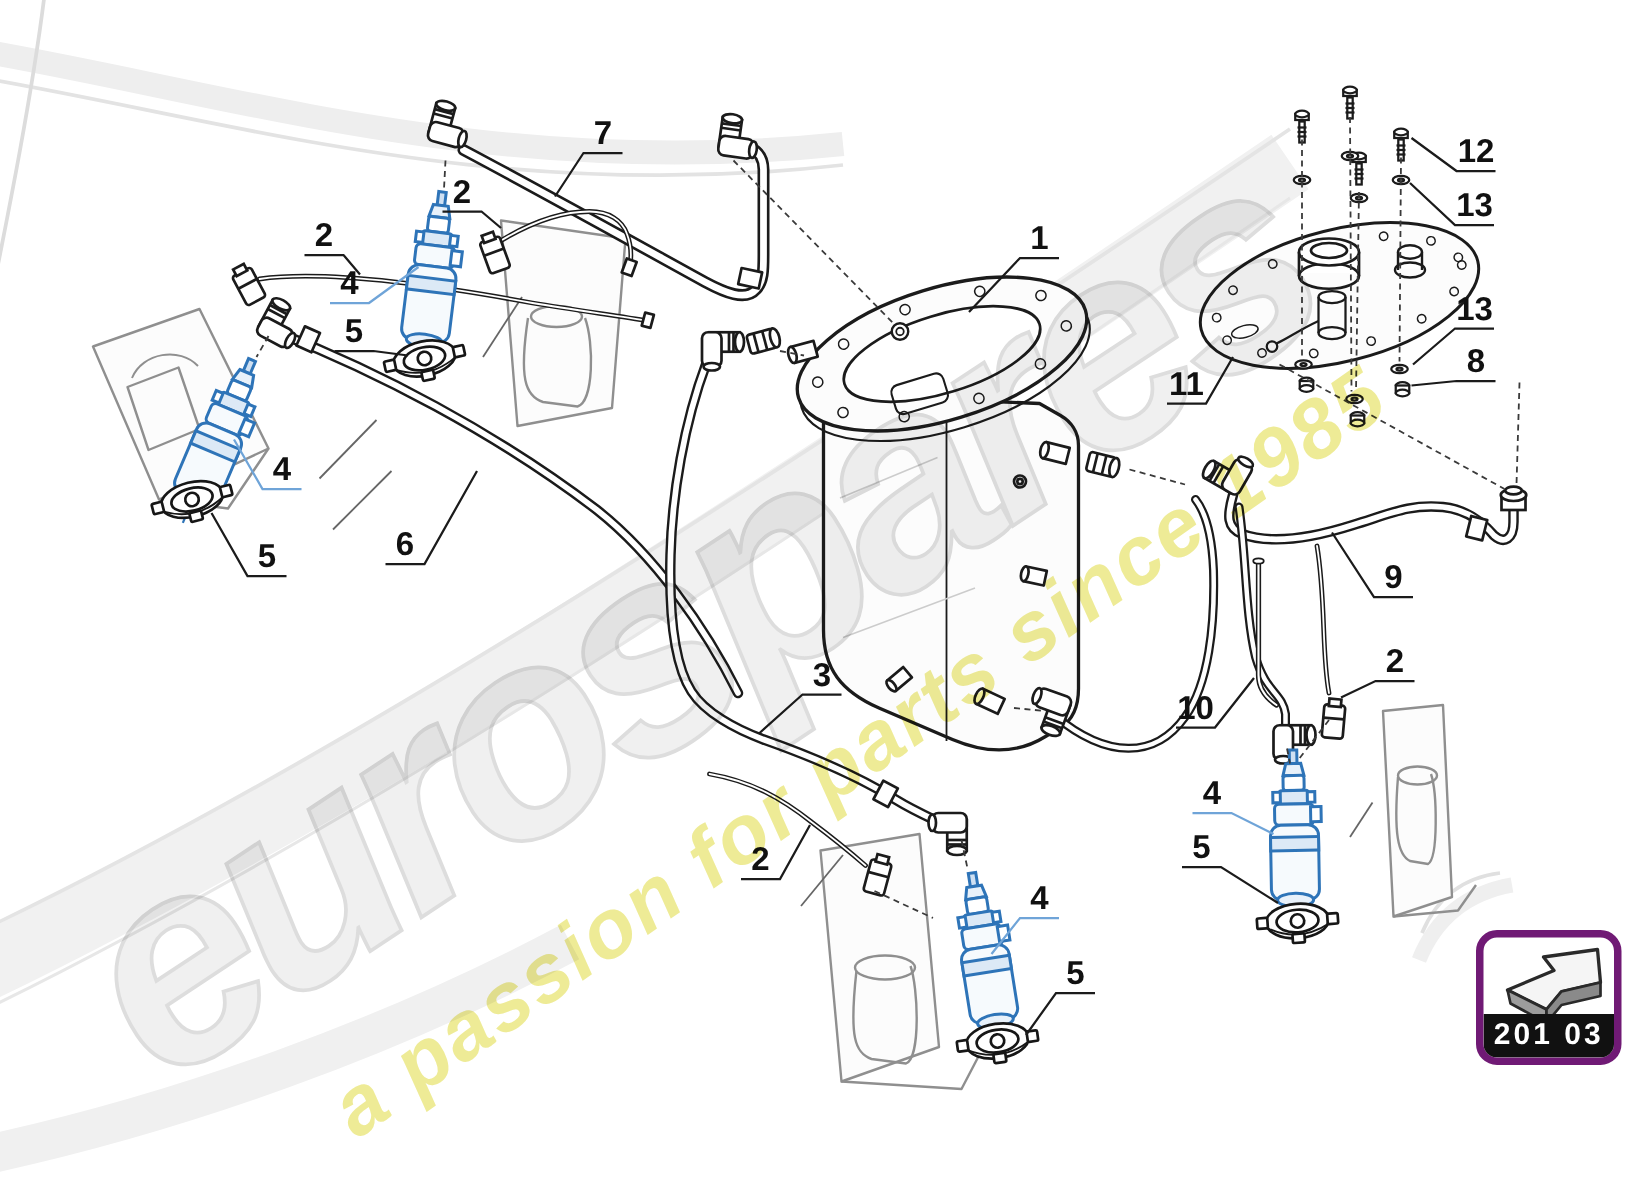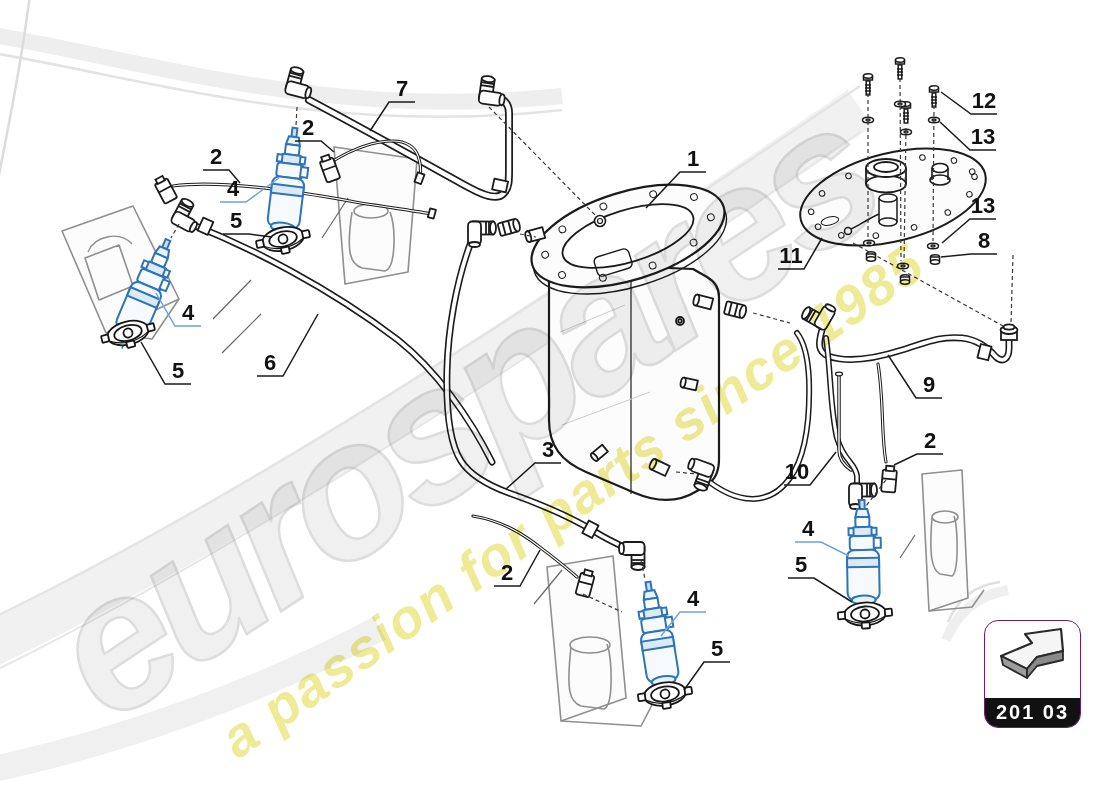--- a/index.html
+++ b/index.html
@@ -5,22 +5,22 @@
   html,body{margin:0;padding:0;background:#ffffff;}
   #stage{position:relative;width:1100px;height:800px;background:#ffffff;overflow:hidden;
          font-family:"Liberation Sans", sans-serif;}
   #diagram{position:absolute;left:0;top:0;z-index:1;}
   #watermark{position:absolute;left:0;top:0;width:1100px;height:800px;z-index:5;
              mix-blend-mode:multiply;pointer-events:none;}
   .wm-brand{font-family:"Liberation Sans",sans-serif;font-weight:bold;font-style:italic;
             font-size:192px;letter-spacing:-10px;}
   .wm-tag{font-family:"Liberation Sans",sans-serif;font-weight:bold;font-style:italic;
           font-size:55px;letter-spacing:2px;}
-  .badge{position:absolute;left:984px;top:620px;width:97px;height:108px;z-index:10;
-         border:1px solid #701a75;border-radius:14px;background:#ffffff;overflow:hidden;box-sizing:border-box;}
+  .badge{position:absolute;left:984px;top:620px;width:97px;height:90px;z-index:10;
+         border:5px solid #701a75;border-radius:14px;background:#ffffff;overflow:hidden;box-sizing:border-box;}
   .badge-band{position:absolute;left:0;right:0;bottom:0;height:29px;background:#111111;
               color:#ffffff;font-weight:bold;font-size:20px;letter-spacing:2px;
               text-align:center;line-height:29px;}
   .badge-icon{position:absolute;left:0;top:0;}
   .callout-text{font-weight:bold;font-size:22px;fill:#111111;cursor:pointer;}
 </style>
 </head>
 <body>
 
 <div id="stage">

